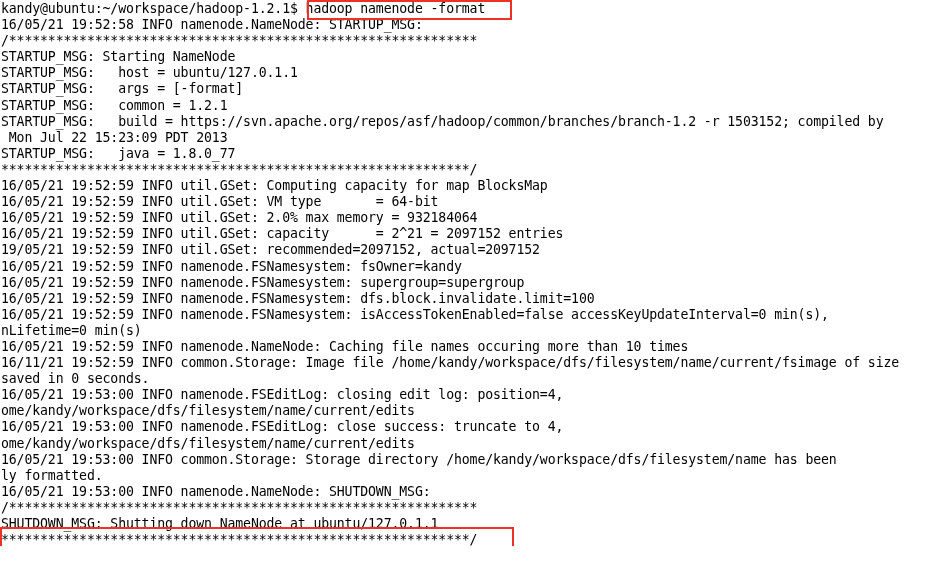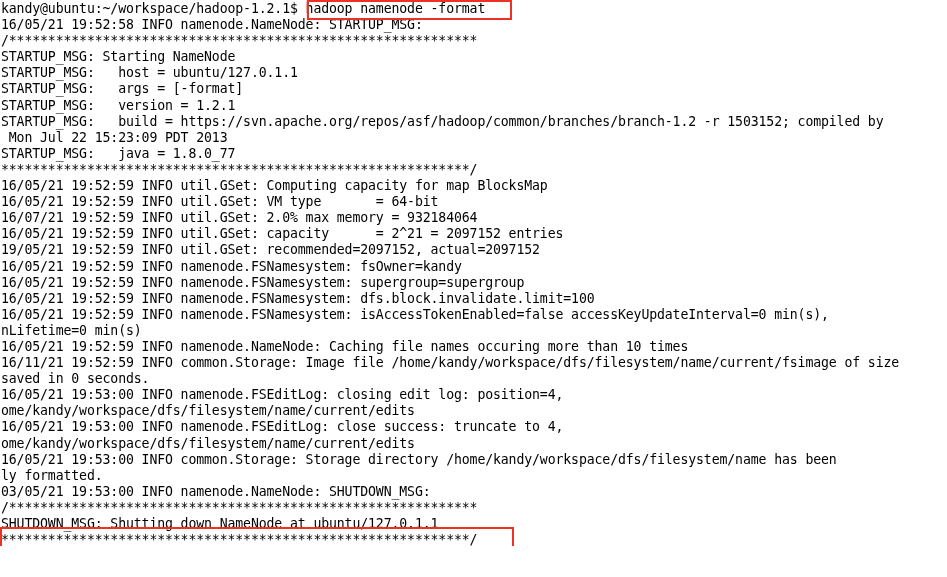--- a/index.html
+++ b/index.html
@@ -61,45 +61,45 @@
 
 <div id="terminal">
 
   <div id="lines">
     <span class="line">kandy@ubuntu:~/workspace/hadoop-1.2.1$ hadoop namenode -format</span>
     <span class="line">16/05/21 19:52:58 INFO namenode.NameNode: STARTUP_MSG:</span>
     <span class="line">/************************************************************</span>
     <span class="line">STARTUP_MSG: Starting NameNode</span>
     <span class="line">STARTUP_MSG:   host = ubuntu/127.0.1.1</span>
     <span class="line">STARTUP_MSG:   args = [-format]</span>
-    <span class="line">STARTUP_MSG:   version = 1.2.1</span>
+    <span class="line">STARTUP_MSG:   common = 1.2.1</span>
     <span class="line">STARTUP_MSG:   build = https://svn.apache.org/repos/asf/hadoop/common/branches/branch-1.2 -r 1503152; compiled by</span>
     <span class="line"> Mon Jul 22 15:23:09 PDT 2013</span>
     <span class="line">STARTUP_MSG:   java = 1.8.0_77</span>
     <span class="line">************************************************************/</span>
     <span class="line">16/05/21 19:52:59 INFO util.GSet: Computing capacity for map BlocksMap</span>
     <span class="line">16/05/21 19:52:59 INFO util.GSet: VM type       = 64-bit</span>
-    <span class="line">16/07/21 19:52:59 INFO util.GSet: 2.0% max memory = 932184064</span>
+    <span class="line">16/05/21 19:52:59 INFO util.GSet: 2.0% max memory = 932184064</span>
     <span class="line">16/05/21 19:52:59 INFO util.GSet: capacity      = 2^21 = 2097152 entries</span>
     <span class="line">19/05/21 19:52:59 INFO util.GSet: recommended=2097152, actual=2097152</span>
     <span class="line">16/05/21 19:52:59 INFO namenode.FSNamesystem: fsOwner=kandy</span>
     <span class="line">16/05/21 19:52:59 INFO namenode.FSNamesystem: supergroup=supergroup</span>
     <span class="line">16/05/21 19:52:59 INFO namenode.FSNamesystem: dfs.block.invalidate.limit=100</span>
     <span class="line">16/05/21 19:52:59 INFO namenode.FSNamesystem: isAccessTokenEnabled=false accessKeyUpdateInterval=0 min(s),</span>
     <span class="line">nLifetime=0 min(s)</span>
     <span class="line">16/05/21 19:52:59 INFO namenode.NameNode: Caching file names occuring more than 10 times</span>
     <span class="line">16/11/21 19:52:59 INFO common.Storage: Image file /home/kandy/workspace/dfs/filesystem/name/current/fsimage of size</span>
     <span class="line">saved in 0 seconds.</span>
     <span class="line">16/05/21 19:53:00 INFO namenode.FSEditLog: closing edit log: position=4,</span>
     <span class="line">ome/kandy/workspace/dfs/filesystem/name/current/edits</span>
     <span class="line">16/05/21 19:53:00 INFO namenode.FSEditLog: close success: truncate to 4,</span>
     <span class="line">ome/kandy/workspace/dfs/filesystem/name/current/edits</span>
     <span class="line">16/05/21 19:53:00 INFO common.Storage: Storage directory /home/kandy/workspace/dfs/filesystem/name has been</span>
     <span class="line">ly formatted.</span>
-    <span class="line">03/05/21 19:53:00 INFO namenode.NameNode: SHUTDOWN_MSG:</span>
+    <span class="line">16/05/21 19:53:00 INFO namenode.NameNode: SHUTDOWN_MSG:</span>
     <span class="line">/************************************************************</span>
     <span class="line">SHUTDOWN_MSG: Shutting down NameNode at ubuntu/127.0.1.1</span>
     <span class="line">************************************************************/</span>
   </div>
 
   <div class="annot" id="annot-command"></div>
   <div class="annot" id="annot-shutdown"></div>
 
 </div>
 

